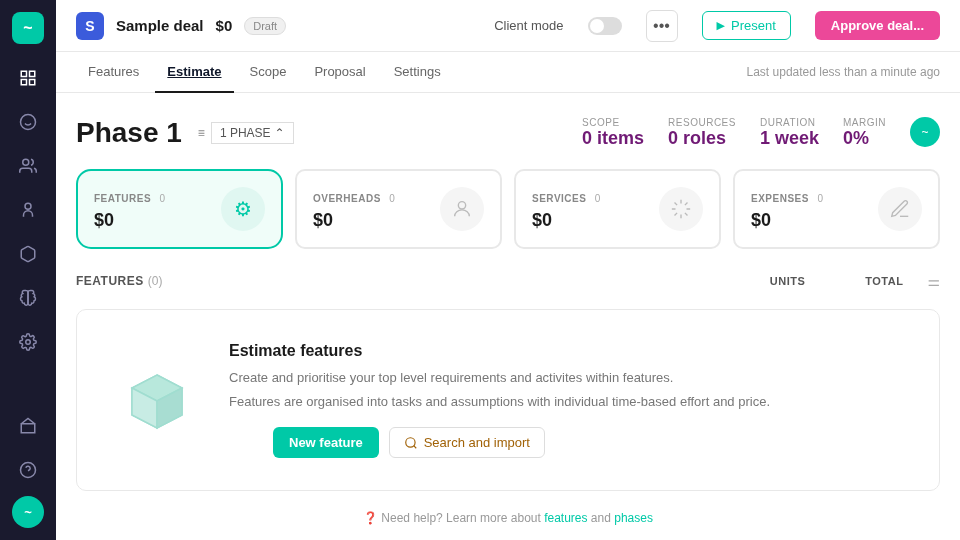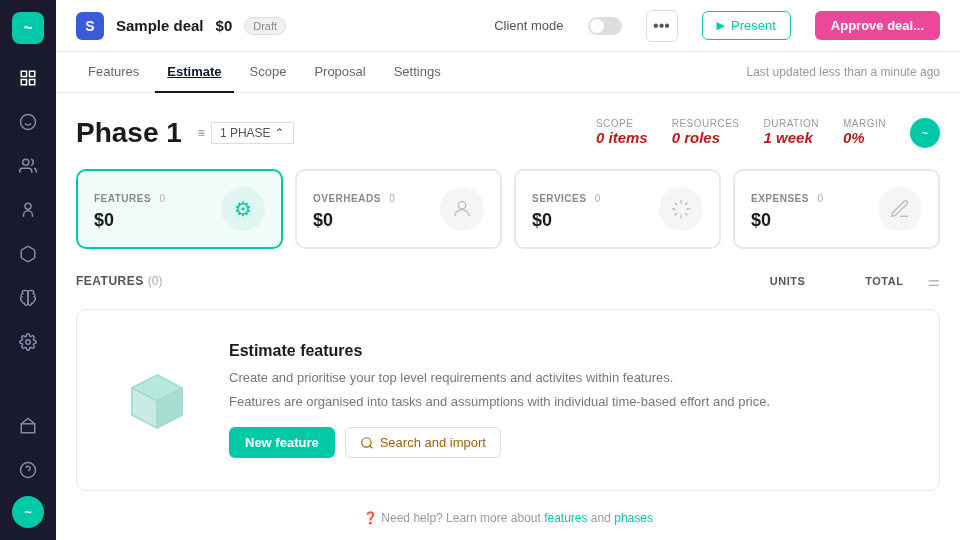--- a/index.html
+++ b/index.html
@@ -184,21 +184,21 @@
       display: flex; align-items: center; gap: 4px;
       border: 1px solid #ddd; border-radius: 0;
       padding: 3px 8px; font-size: 12px; color: #555;
     }
     .phase-metrics {
       margin-left: auto;
       display: flex; gap: 24px; align-items: flex-start;
     }
     .metric { text-align: left; }
     .metric-label { font-size: 10px; color: #999; text-transform: uppercase; letter-spacing: 0.5px; }
-    .metric-value { font-size: 15px; font-weight: 600; color: #b91c1c; font-style: italic; }
+    .metric-value { font-size: 18px; font-weight: 600; color: #701a75; }
     .avatar-sm {
       width: 30px; height: 30px; border-radius: 50%;
       background: #00c9a7; display: flex; align-items: center; justify-content: center;
       color: white; font-size: 12px;
     }
 
     
     .category-cards {
       display: grid;
       grid-template-columns: repeat(4, 1fr);
@@ -210,20 +210,21 @@
       border-radius: 10px;
       padding: 16px;
       display: flex;
       align-items: center;
       justify-content: space-between;
       cursor: pointer;
     }
     .category-card.active {
       border-color: #00c9a7;
       background: #f0fdf9;
+      border-radius: 15px;
     }
     .cat-info {}
     .cat-label {
       font-size: 10px;
       font-weight: 600;
       color: #888;
       text-transform: uppercase;
       letter-spacing: 0.5px;
     }
     .cat-count {
@@ -319,20 +320,21 @@
     }
     .btn-primary {
       background: #00c9a7;
       color: white;
       border: none;
       border-radius: 6px;
       padding: 8px 16px;
       font-size: 13px;
       font-weight: 600;
       cursor: pointer;
+      margin-left: 44px;
     }
     .btn-outline {
       background: white;
       color: #a16207;
       border: 1px solid #ddd;
       border-radius: 6px;
       padding: 7px 14px;
       font-size: 13px;
       cursor: pointer;
       display: flex; align-items: center; gap: 6px;

